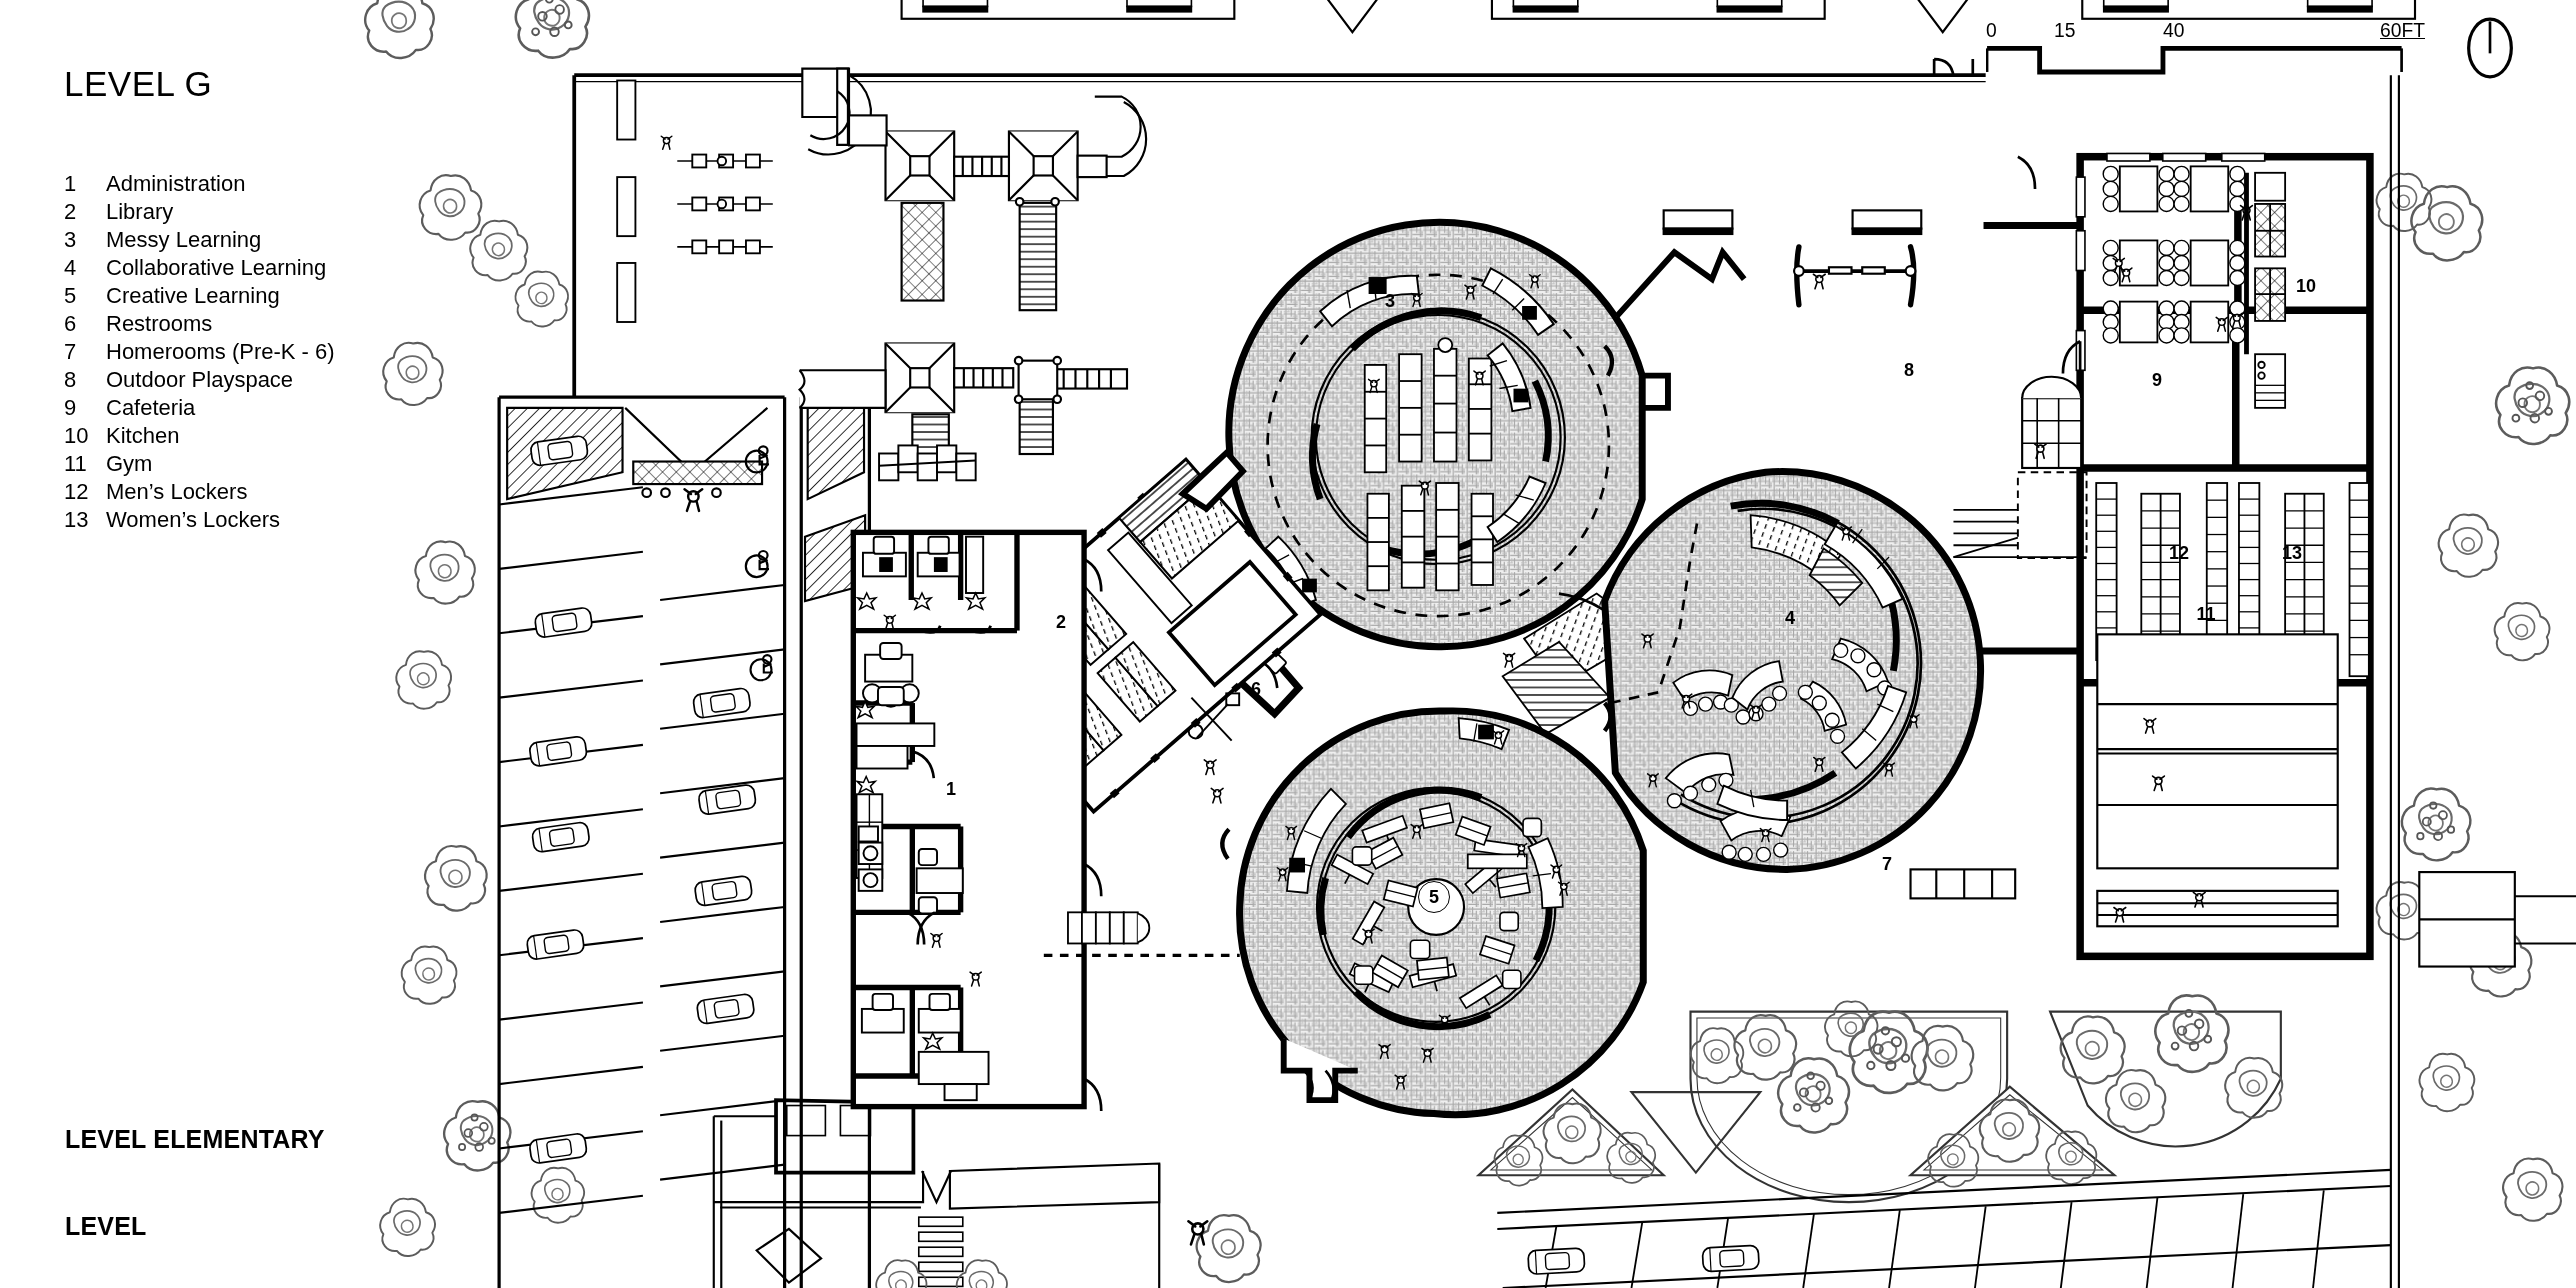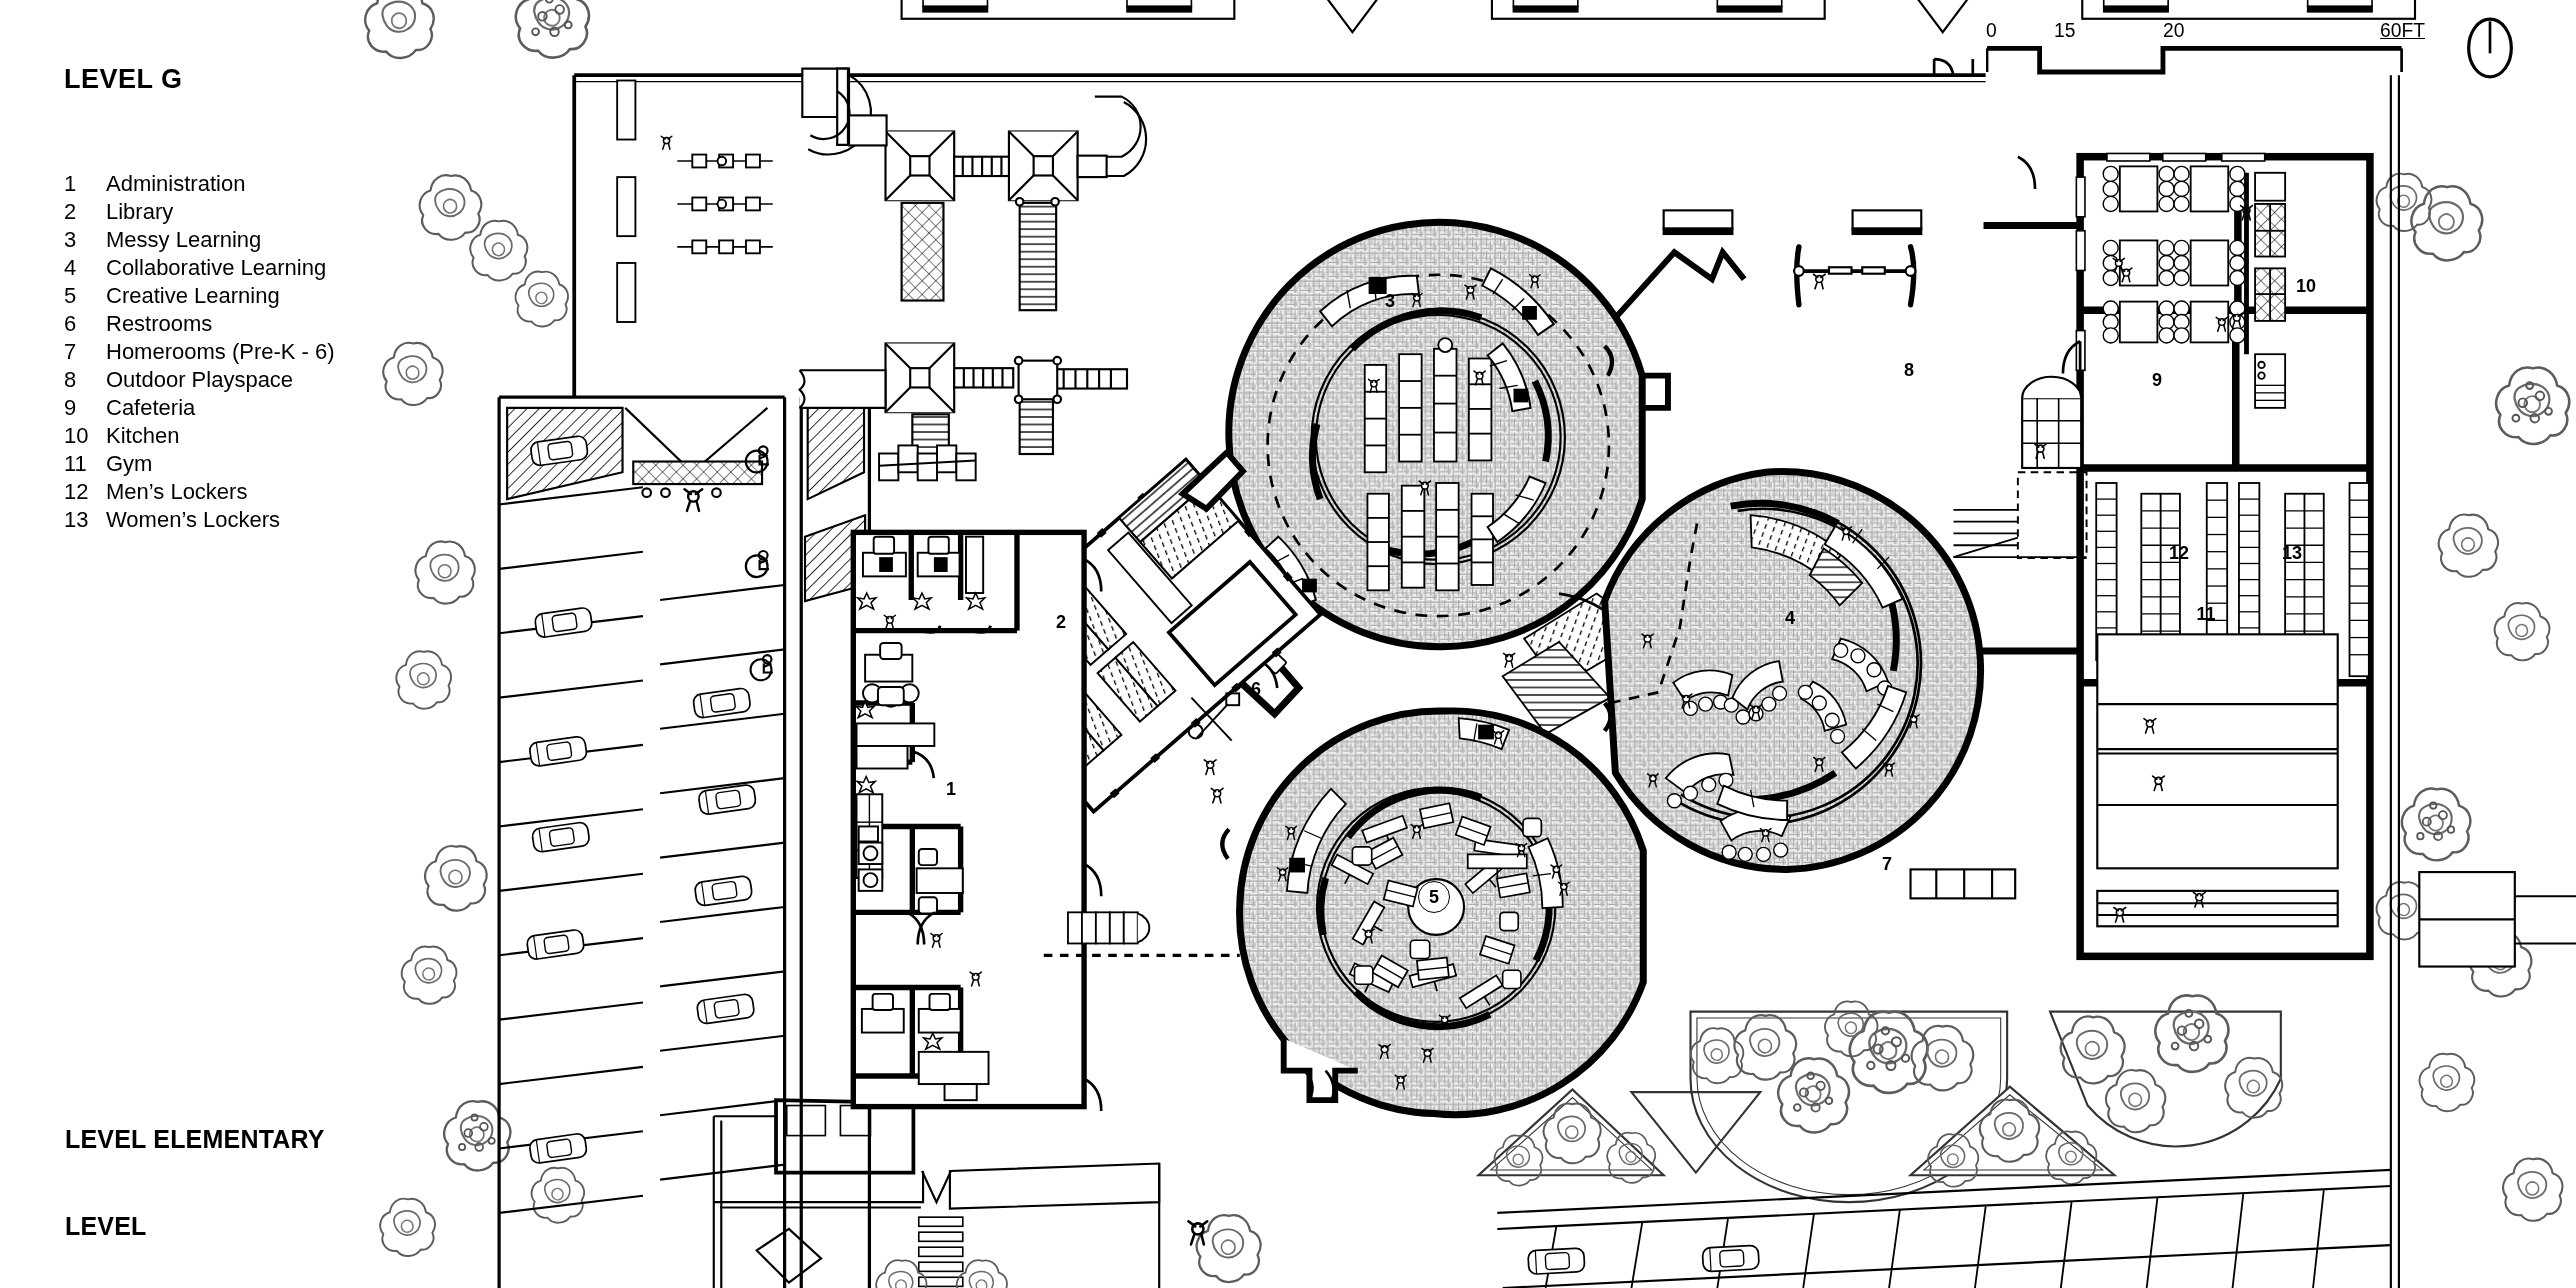--- a/index.html
+++ b/index.html
@@ -7,21 +7,21 @@
   body{
     width:2576px;height:1288px;overflow:hidden;position:relative;
     font-family:"Liberation Sans","DejaVu Sans",sans-serif;
     color:#000;-webkit-font-smoothing:antialiased;
   }
   #sheet{position:absolute;inset:0;background:#ffffff;}
   svg.plan{position:absolute;left:0;top:0;width:2576px;height:1288px;display:block;}
 
   
   .txt{position:absolute;white-space:pre;}
-  #level-title{left:64px;top:64px;font-size:27px;font-weight:bold;letter-spacing:0.5px;}
+  #level-title{left:64px;top:64px;font-size:35px;font-weight:normal;letter-spacing:0.5px;}
   #legend{left:64px;top:170px;}
   .leg-row{display:flex;align-items:flex-start;height:28px;line-height:28px;font-size:22px;}
   .leg-num{width:42px;text-align:left;}
   .leg-label{white-space:nowrap;text-align:center;}
   #titleblock{left:65px;top:1047px;}
   #titleblock .big{font-size:25px;font-weight:bold;line-height:29px;letter-spacing:0.2px;}
 
   
   #scalebar{position:absolute;left:1986px;top:20.4px;width:429px;height:59px;}
   #scalebar .sl{position:absolute;font-size:19.3px;top:0;}
@@ -1349,21 +1349,21 @@
       <div>LEVEL ELEMENTARY</div>
       <div>LEVEL</div>
     </div>
     
   </div>
 
   <div id="scalebar">
     <div id="scale-ticks">
         <div class="sl" style="left: 0px;">0</div>
         <div class="sl" style="left: 68px;">15</div>
-        <div class="sl" style="left: 177px;">20</div>
+        <div class="sl" style="left: 177px;">40</div>
         <div class="sl" style="left: 394px; text-decoration: underline;">60FT</div>
       </div>
     <svg width="429" height="38" style="position:absolute;left:0;top:26px;" viewBox="0 0 800 70">
       <path d="M2,4 L100,4 L100,48 L330,48 L330,4 L775,4" fill="none" stroke="#000" stroke-width="9"></path>
       <line x1="2" y1="4" x2="2" y2="48" stroke="#000" stroke-width="5"></line>
       <line x1="775" y1="4" x2="775" y2="48" stroke="#000" stroke-width="5"></line>
     </svg>
   </div>
 
   <svg id="northarrow" viewBox="0 0 120 120">

